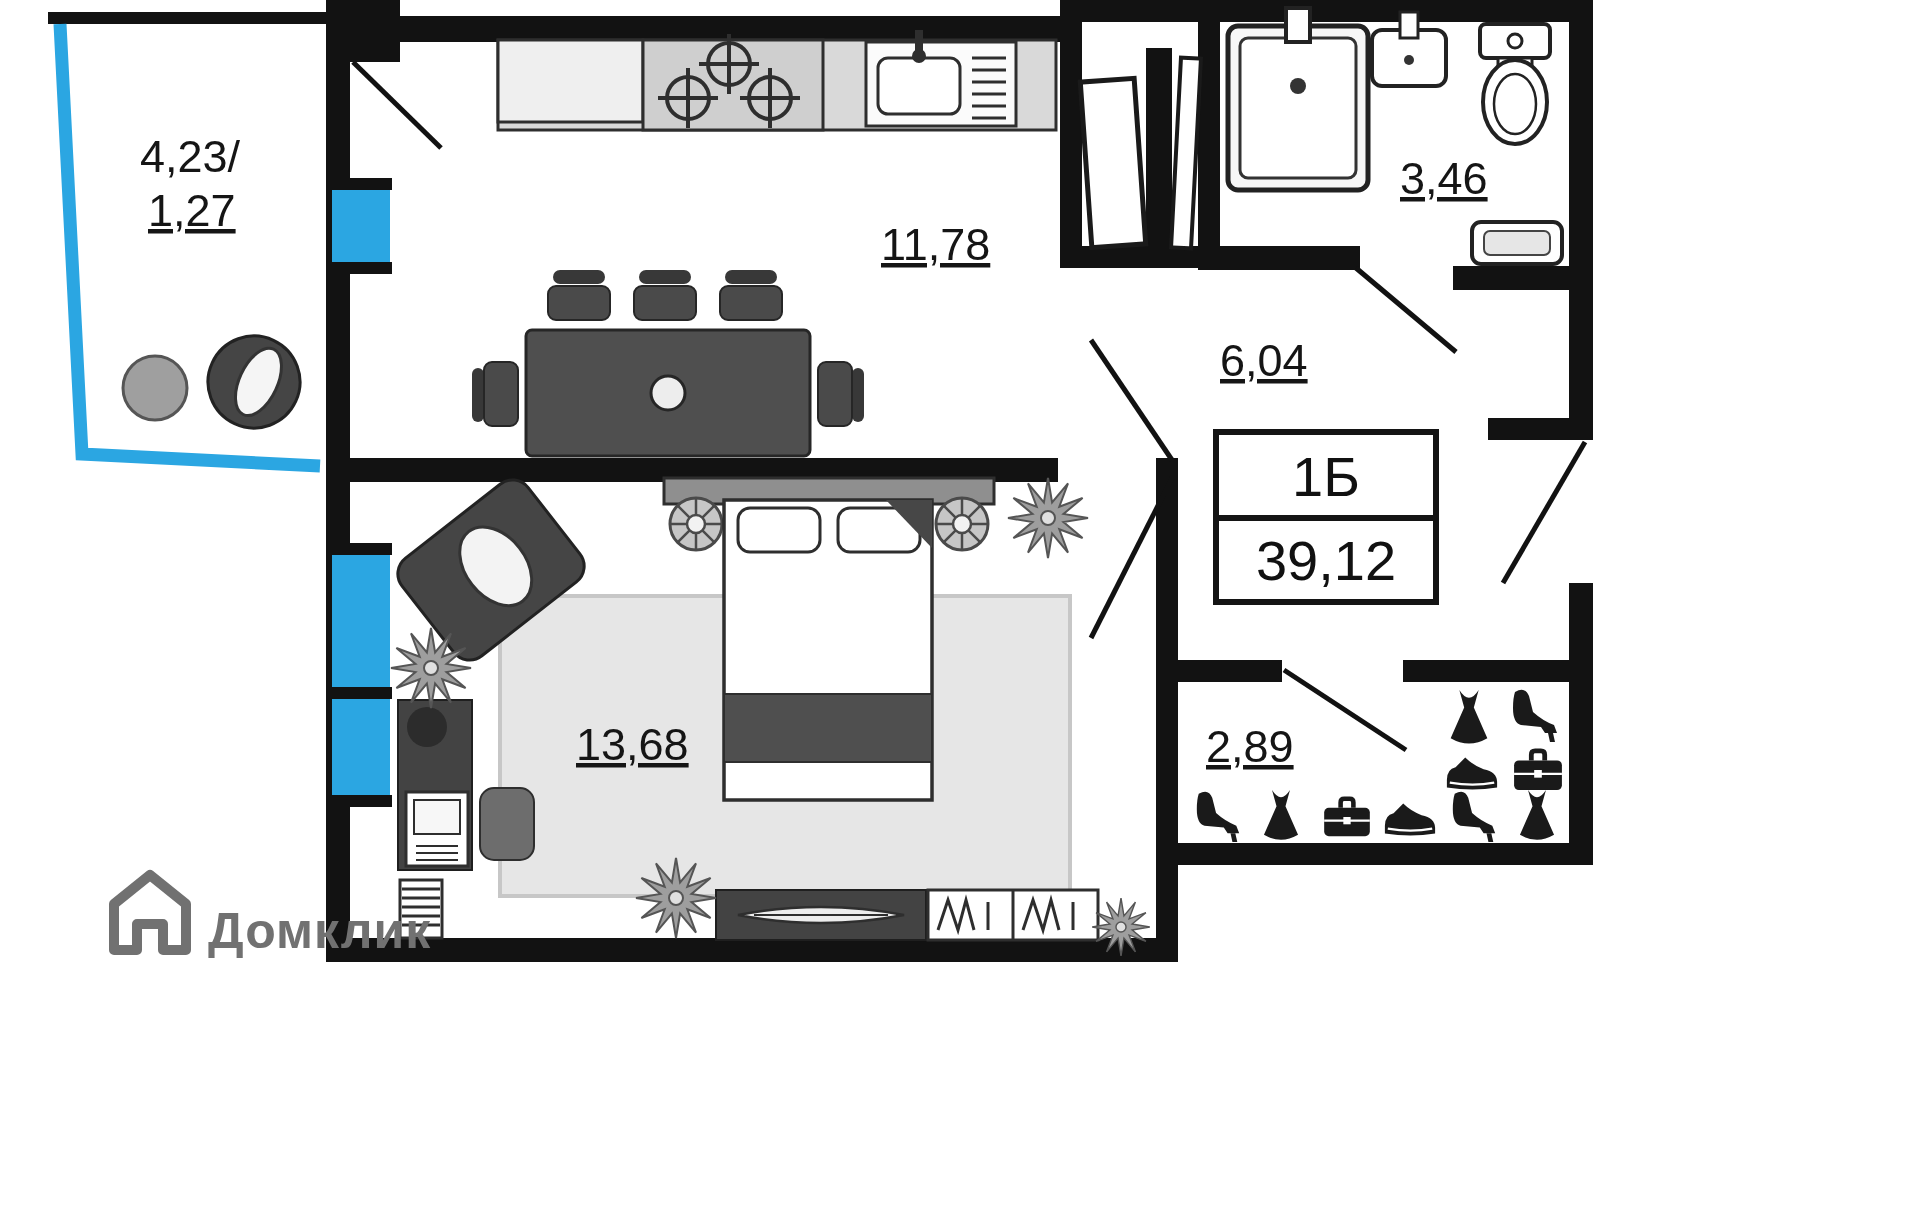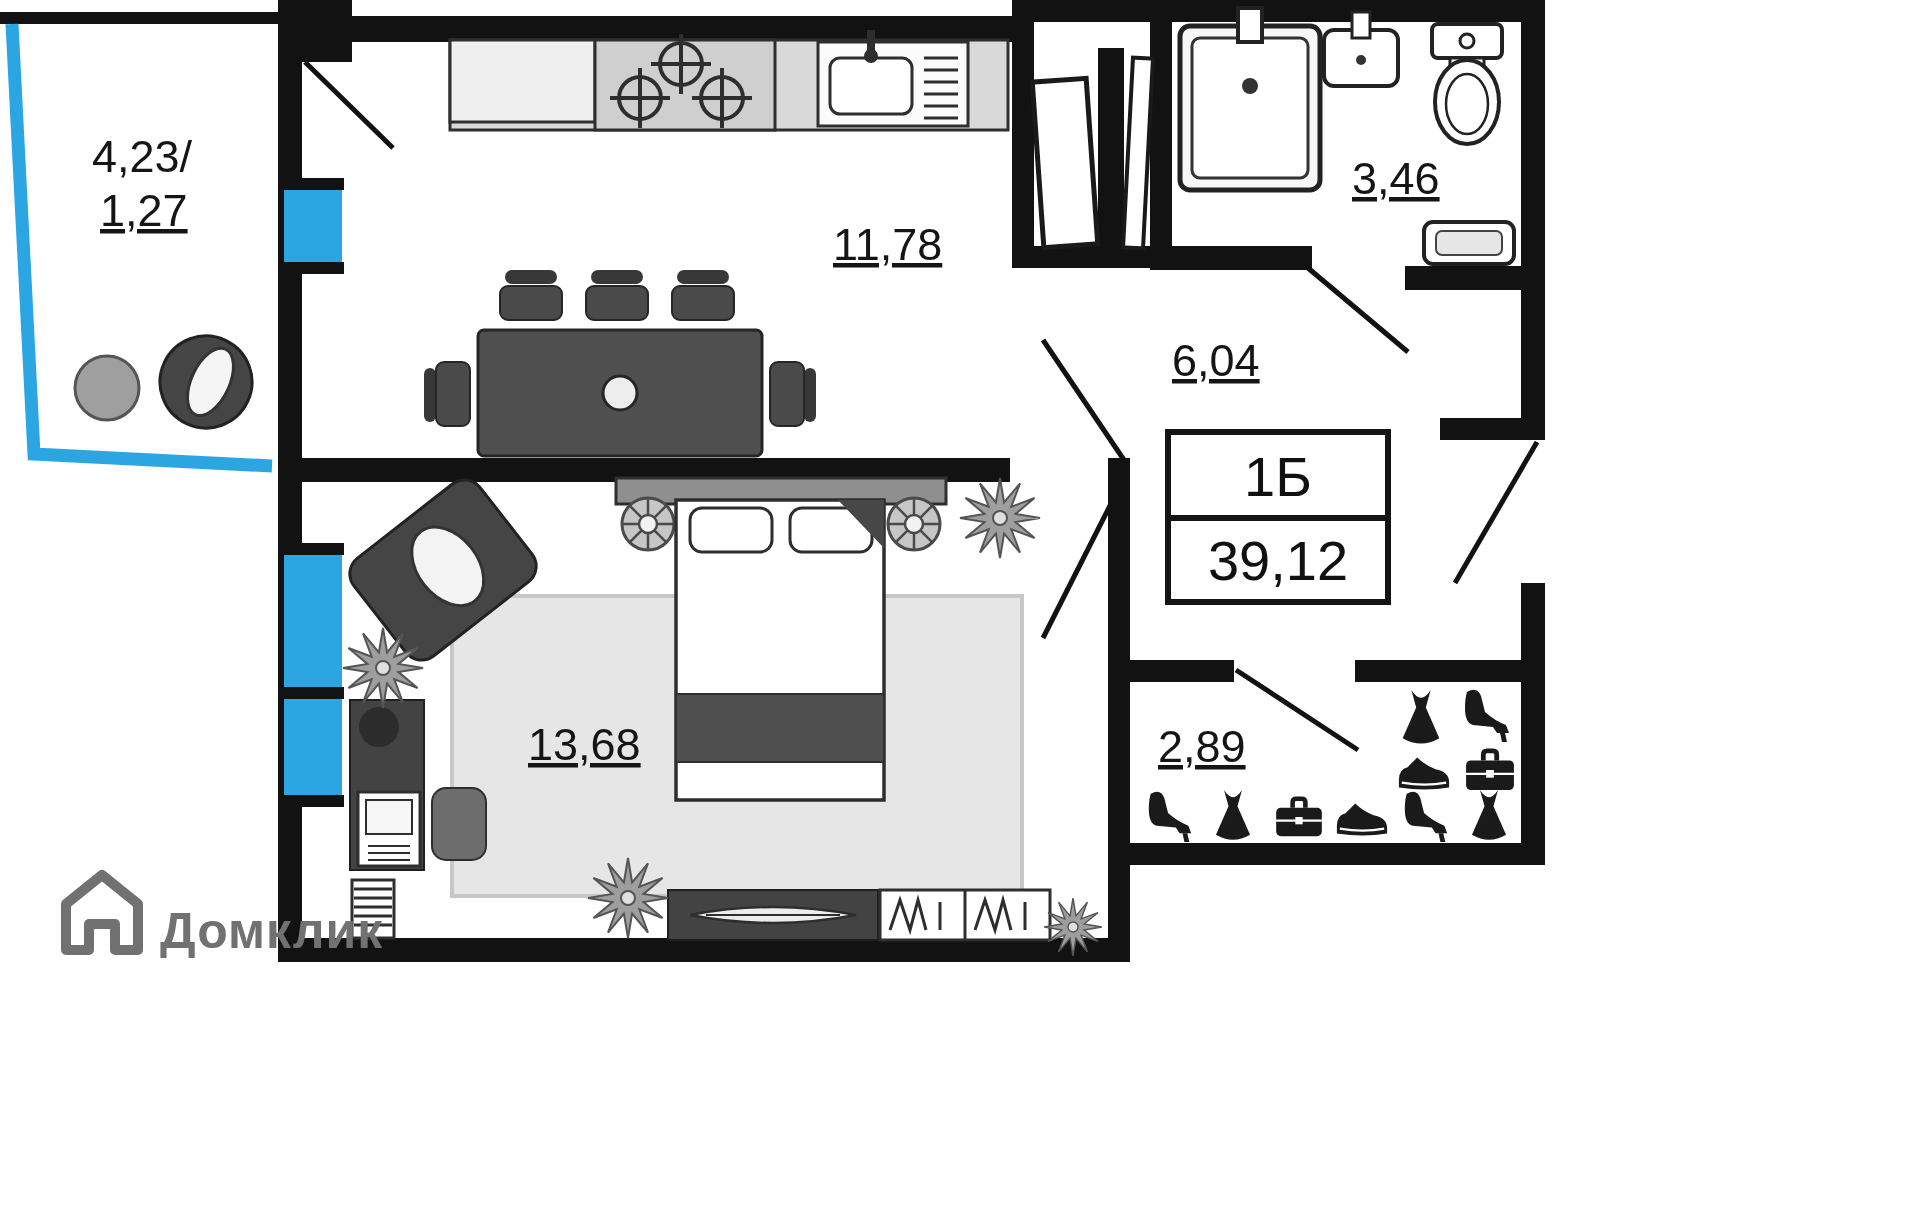--- a/index.html
+++ b/index.html
@@ -1,16 +1,16 @@
 <!DOCTYPE html>
 <html><head>
 <meta charset="utf-8">
 <style>
   html,body{margin:0;padding:0;background:#ffffff;}
-  .stage{position:relative;width:1676px;height:1207px;background:#ffffff;overflow:hidden;}
+  .stage{position:relative;width:1676px;height:1207px;background:#ffffff;overflow:hidden;margin-left:48px;}
   svg{display:block;}
   .room-label{font-family:"Liberation Sans",sans-serif;font-size:45px;fill:#151515;}
   .u{text-decoration:underline;}
   .big-num{font-family:"Liberation Sans",sans-serif;font-size:56px;fill:#111111;}
   .logo-text{font-family:"Liberation Sans",sans-serif;font-size:50px;font-weight:bold;fill:#717171;letter-spacing:1px;}
 </style>
 </head>
 <body>
 
 <div class="stage">

